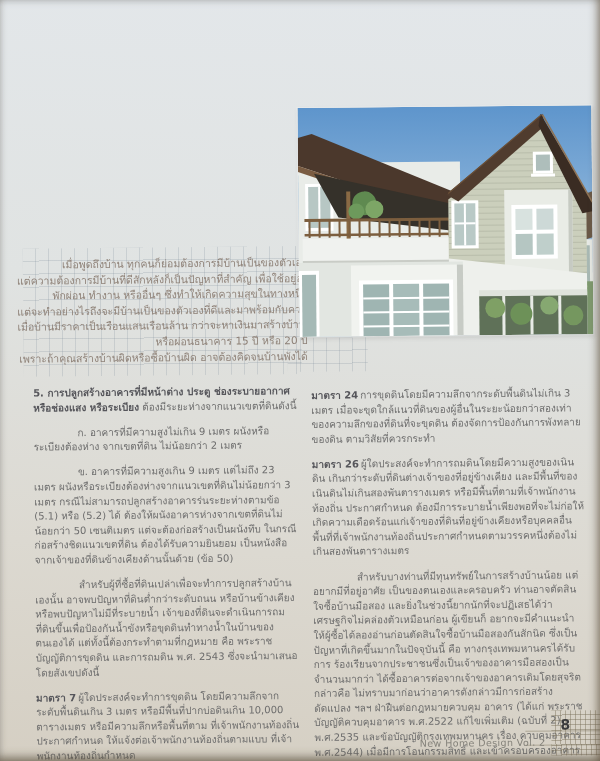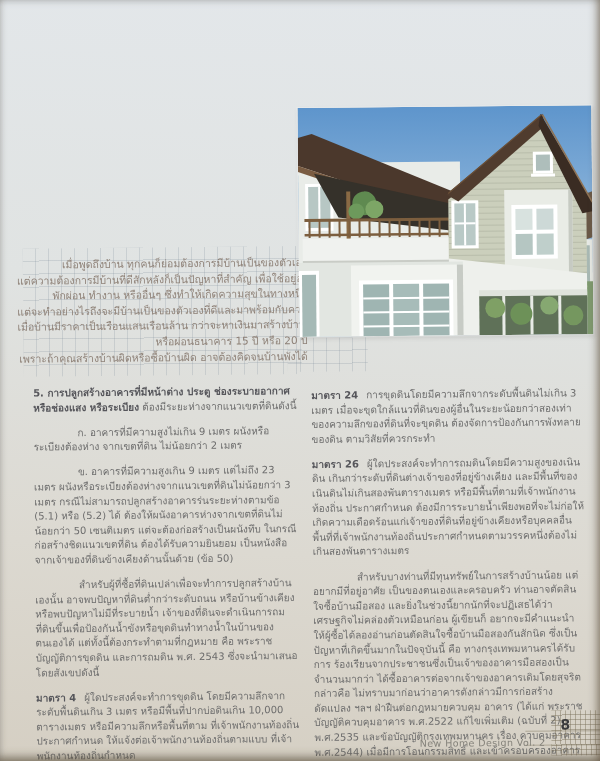--- a/index.html
+++ b/index.html
@@ -41,21 +41,21 @@
   }
   #photo svg{display:block;}
 
   
   .col{position:absolute;font-size:10px;line-height:14.6px;color:#6c6c6c;}
   #col-left{left:33px;top:384px;width:265px;}
   #col-right{left:311px;top:389px;width:272px;}
   .col p{margin:0 0 10.5px 0;}
   .col p.indent{text-indent:44px;}
   .col b{color:#56565b;font-weight:bold;}
-  .sec-label{color:#56565b;font-weight:bold;margin-right:8px;}
+  .sec-label{color:#56565b;font-weight:bold;margin-right:2px;}
 
   
   #footer-text{
     position:absolute;left:330px;top:739px;width:212px;text-align:right;
     font-size:9.5px;color:#84827a;letter-spacing:.4px;white-space:nowrap;
   }
   #footer-grid{
     position:absolute;left:548px;top:713px;width:52px;height:45px;pointer-events:none;
     background-image:
       repeating-linear-gradient(to bottom,transparent 0 4px,rgba(120,110,88,.45) 4px 5px),
@@ -232,21 +232,21 @@
     </div>
 
     <div id="col-left" class="col">
       <p>
         <b>5.  การปลูกสร้างอาคารที่มีหน้าต่าง ประตู ช่องระบายอากาศ หรือช่องแสง  หรือระเบียง</b><span> ต้องมีระยะห่างจากแนวเขตที่ดินดังนี้</span>
       </p>
       <p class="indent">ก. อาคารที่มีความสูงไม่เกิน 9 เมตร ผนังหรือระเบียงต้องห่าง จากเขตที่ดิน ไม่น้อยกว่า 2 เมตร</p>
       <p class="indent">ข. อาคารที่มีความสูงเกิน 9 เมตร แต่ไม่ถึง 23 เมตร ผนังหรือระเบียงต้องห่างจากแนวเขตที่ดินไม่น้อยกว่า 3 เมตร กรณีไม่สามารถปลูกสร้างอาคารร่นระยะห่างตามข้อ (5.1) หรือ (5.2) ได้ ต้องให้ผนังอาคารห่างจากเขตที่ดินไม่น้อยกว่า 50 เซนติเมตร แต่จะต้องก่อสร้างเป็นผนังทึบ ในกรณีก่อสร้างชิดแนวเขตที่ดิน ต้องได้รับความยินยอม เป็นหนังสือจากเจ้าของที่ดินข้างเคียงด้านนั้นด้วย (ข้อ 50)</p>
       <p class="indent">สำหรับผู้ที่ซื้อที่ดินเปล่าเพื่อจะทำการปลูกสร้างบ้านเองนั้น อาจพบปัญหาที่ดินต่ำกว่าระดับถนน หรือบ้านข้างเคียง หรือพบปัญหาไม่มีที่ระบายน้ำ เจ้าของที่ดินจะดำเนินการถมที่ดินขึ้นเพื่อป้องกันน้ำขังหรือขุดดินทำทางน้ำในบ้านของตนเองได้ แต่ทั้งนี้ต้องกระทำตามที่กฎหมาย คือ พระราชบัญญัติการขุดดิน และการถมดิน พ.ศ. 2543 ซึ่งจะนำมาเสนอโดยสังเขปดังนี้</p>
       <p>
-        <span class="sec-label">มาตรา 4</span><span>ผู้ใดประสงค์จะทำการขุดดิน โดยมีความลึกจากระดับพื้นดินเกิน 3 เมตร หรือมีพื้นที่ปากบ่อดินเกิน 10,000  ตารางเมตร หรือมีความลึกหรือพื้นที่ตาม ที่เจ้าพนักงานท้องถิ่นประกาศกำหนด ให้แจ้งต่อเจ้าพนักงานท้องถิ่นตามแบบ ที่เจ้าพนักงานท้องถิ่นกำหนด</span>
+        <span class="sec-label">มาตรา 7</span><span>ผู้ใดประสงค์จะทำการขุดดิน โดยมีความลึกจากระดับพื้นดินเกิน 3 เมตร หรือมีพื้นที่ปากบ่อดินเกิน 10,000  ตารางเมตร หรือมีความลึกหรือพื้นที่ตาม ที่เจ้าพนักงานท้องถิ่นประกาศกำหนด ให้แจ้งต่อเจ้าพนักงานท้องถิ่นตามแบบ ที่เจ้าพนักงานท้องถิ่นกำหนด</span>
       </p>
     </div>
 
     <div id="col-right" class="col">
       <p>
         <span class="sec-label">มาตรา 24</span><span>การขุดดินโดยมีความลึกจากระดับพื้นดินไม่เกิน 3 เมตร เมื่อจะขุดใกล้แนวที่ดินของผู้อื่นในระยะน้อยกว่าสองเท่าของความลึกของที่ดินที่จะขุดดิน ต้องจัดการป้องกันการพังทลายของดิน ตามวิสัยที่ควรกระทำ</span>
       </p>
       <p>
         <span class="sec-label">มาตรา 26</span><span>ผู้ใดประสงค์จะทำการถมดินโดยมีความสูงของเนินดิน เกินกว่าระดับที่ดินต่างเจ้าของที่อยู่ข้างเคียง และมีพื้นที่ของเนินดินไม่เกินสองพันตารางเมตร หรือมีพื้นที่ตามที่เจ้าพนักงานท้องถิ่น ประกาศกำหนด ต้องมีการระบายน้ำเพียงพอที่จะไม่ก่อให้เกิดความเดือดร้อนแก่เจ้าของที่ดินที่อยู่ข้างเคียงหรือบุคคลอื่น พื้นที่ที่เจ้าพนักงานท้องถิ่นประกาศกำหนดตามวรรคหนึ่งต้องไม่เกินสองพันตารางเมตร</span>
       </p>

